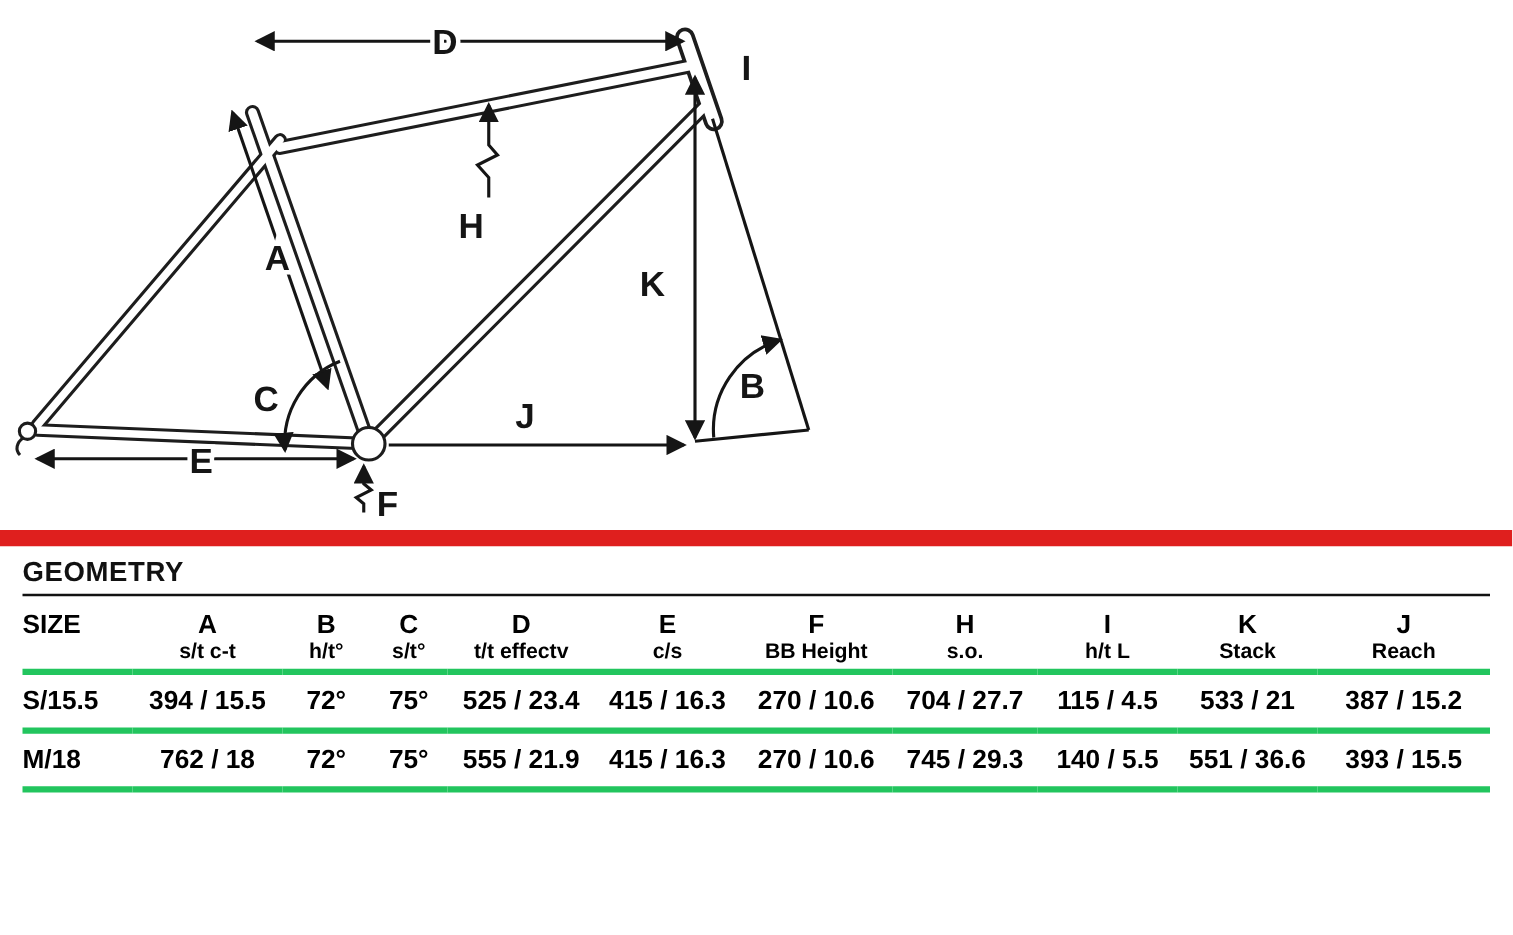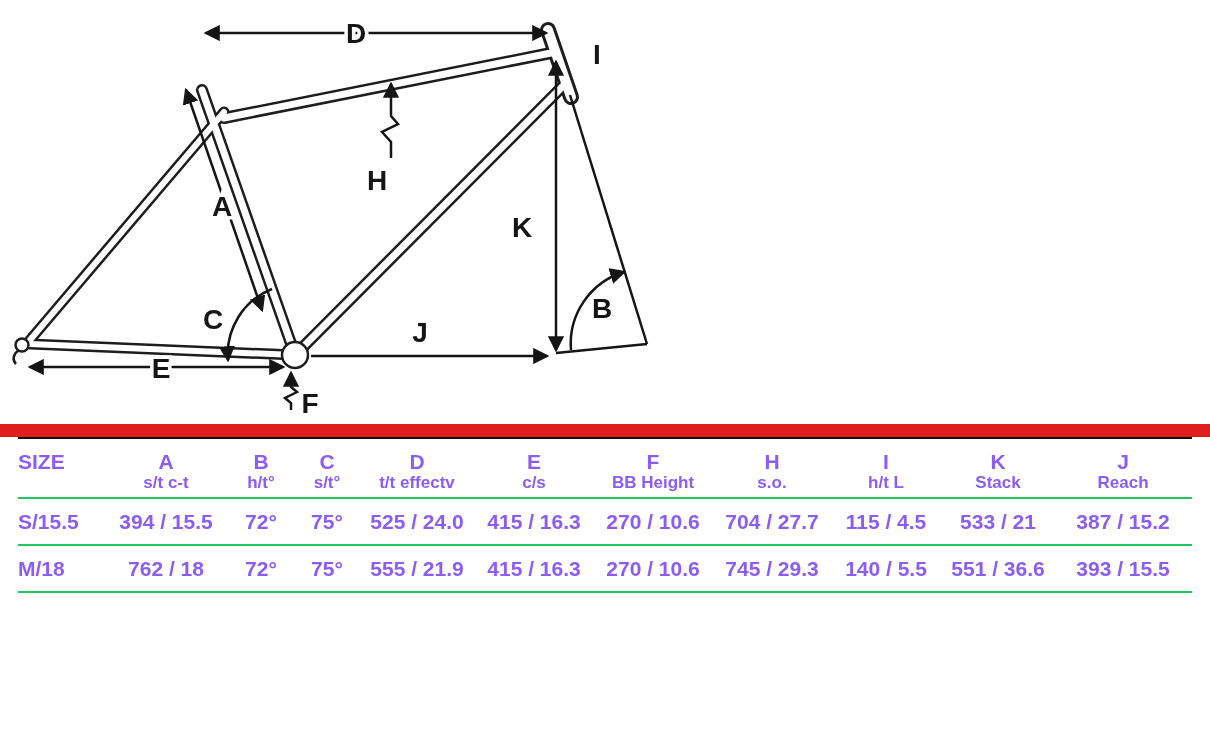--- a/index.html
+++ b/index.html
@@ -4,21 +4,21 @@
 <style>
   * { margin:0; padding:0; box-sizing:border-box; }
   html,body { background:#fff; }
   body { font-family:"Liberation Sans", sans-serif; color:#111; }
   .page { width:1210px; height:748px; background:#fff; overflow:hidden; }
   .diagram-wrap { width:1210px; height:424px; position:relative; }
   .red-bar { width:1210px; height:13px; background:#df1f1e; }
   .geometry-head { padding:8px 18px 4px 18px; font-size:22px; font-weight:bold; letter-spacing:0.5px; color:#111; }
   .rule { margin:0 18px; height:0; border-bottom:2px solid #111; }
   .geo-table { table-layout:fixed; border-collapse:collapse; margin:4px 18px 0 18px; width:1174px; }
-  .geo-table th, .geo-table td { font-weight:bold; text-align:center; border-bottom:2px solid #22c55e; padding:0; color:#8b5cf6; }
+  .geo-table th, .geo-table td { font-weight:bold; text-align:center; border-bottom:5px solid #22c55e; padding:0; color:#000000; }
   .geo-table th { font-size:21px; vertical-align:top; padding:8px 0 5px 0; line-height:1.08; }
   .geo-table th .h2 { font-size:17px; }
   .geo-table td { font-size:21px; height:47px; }
   .geo-table th.size-col, .geo-table td.size-col { text-align:left; }
   svg text { font-family:"Liberation Sans", sans-serif; font-weight:bold; fill:#151515; }
 </style>
 </head>
 <body>
 
 <div class="page">
@@ -79,20 +79,21 @@
         <text x="213" y="329">C</text>
         <text x="420" y="342">J</text>
         <text x="161" y="378">E</text>
         <text x="310" y="413">F</text>
       </g>
     </svg>
   </div>
 
   <div class="red-bar"></div>
 
+  <div class="geometry-head">GEOMETRY</div>
   <div class="rule"></div>
 
   <table class="geo-table">
       <colgroup>
         <col style="width: 88px;">
         <col style="width: 120px;">
         <col style="width: 70px;">
         <col style="width: 62px;">
         <col style="width: 118px;">
         <col style="width: 116px;">
@@ -148,21 +149,21 @@
             <div class="h2">Reach</div>
           </th>
         </tr>
       </thead>
       <tbody>
         <tr>
           <td class="size-col">S/15.5</td>
           <td>394 / 15.5</td>
           <td>72°</td>
           <td>75°</td>
-          <td>525 / 24.0</td>
+          <td>525 / 23.4</td>
           <td>415 / 16.3</td>
           <td>270 / 10.6</td>
           <td>704 / 27.7</td>
           <td>115 / 4.5</td>
           <td>533 / 21</td>
           <td>387 / 15.2</td>
         </tr>
         <tr>
           <td class="size-col">M/18</td>
           <td>762 / 18</td>

